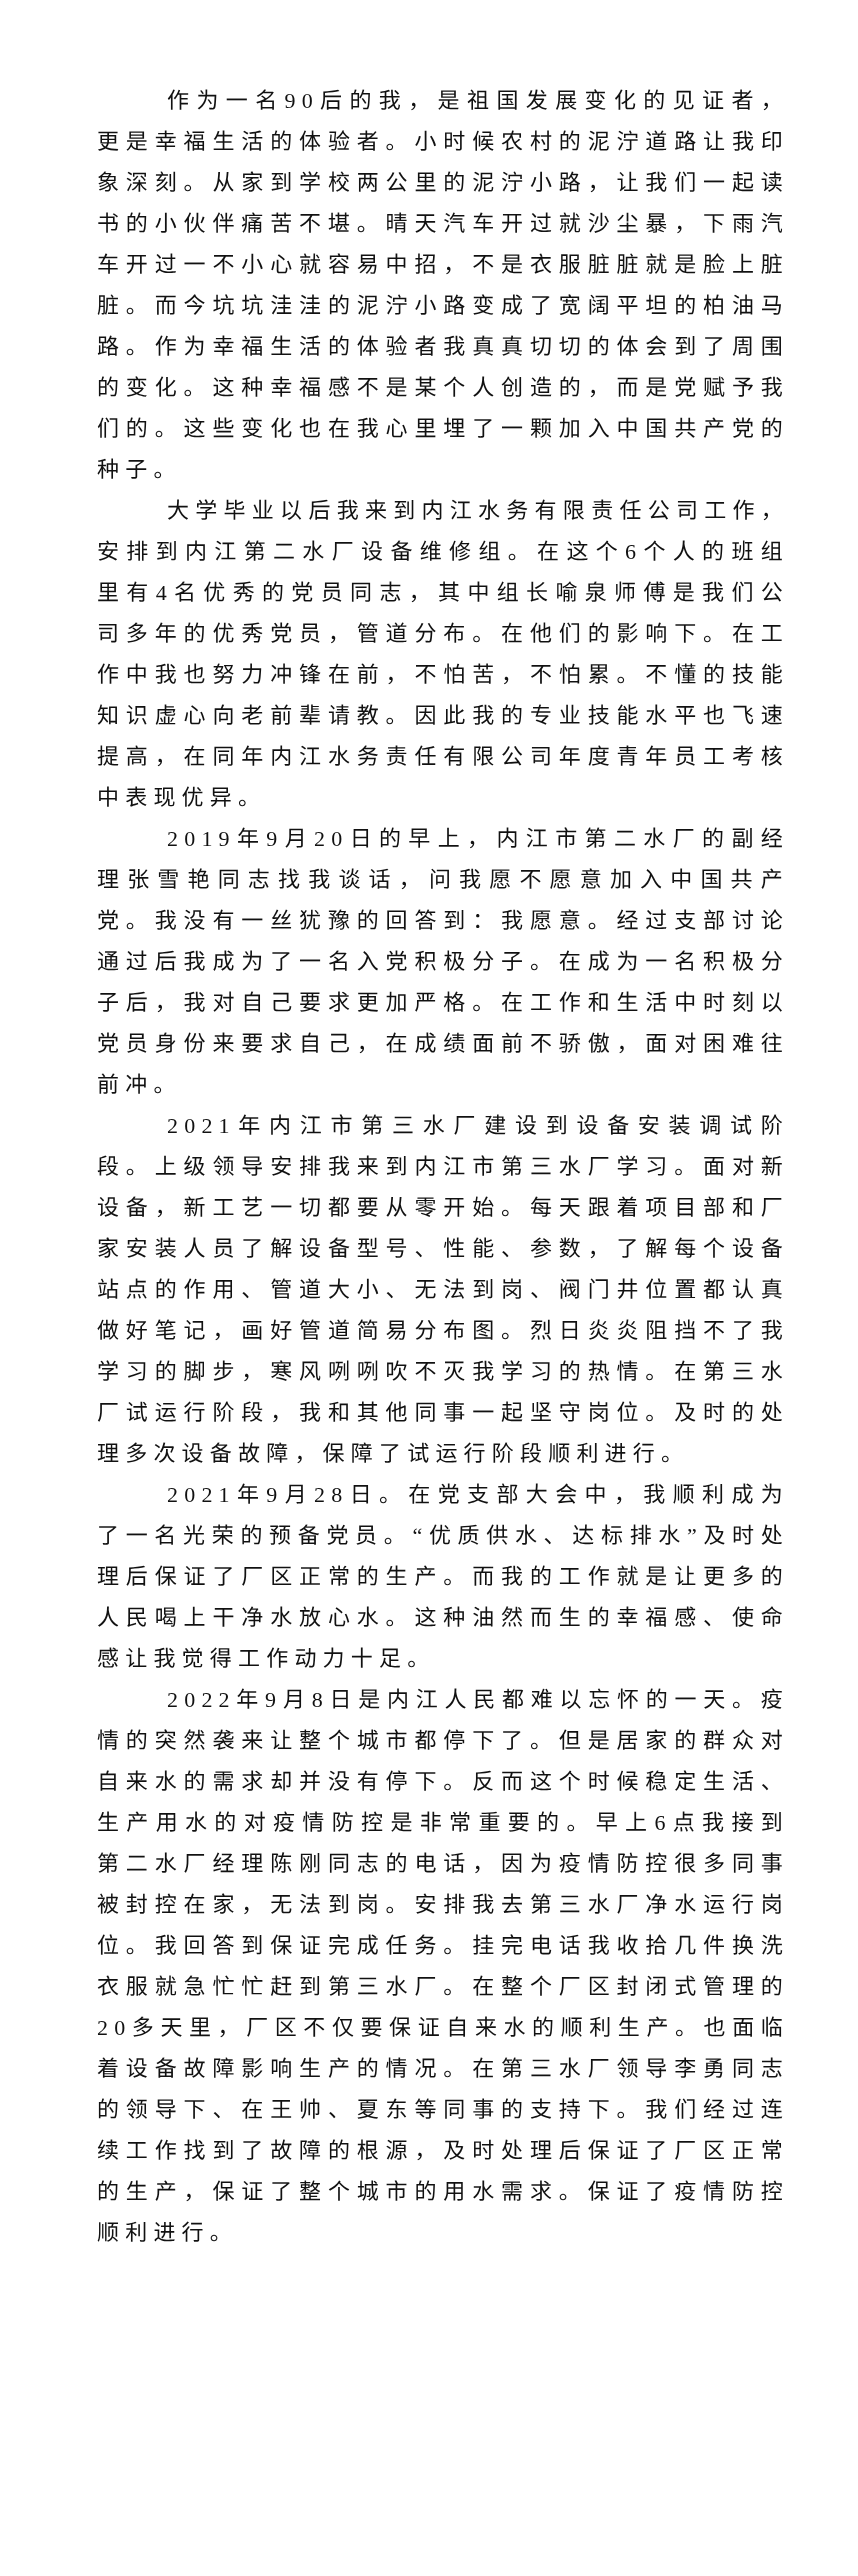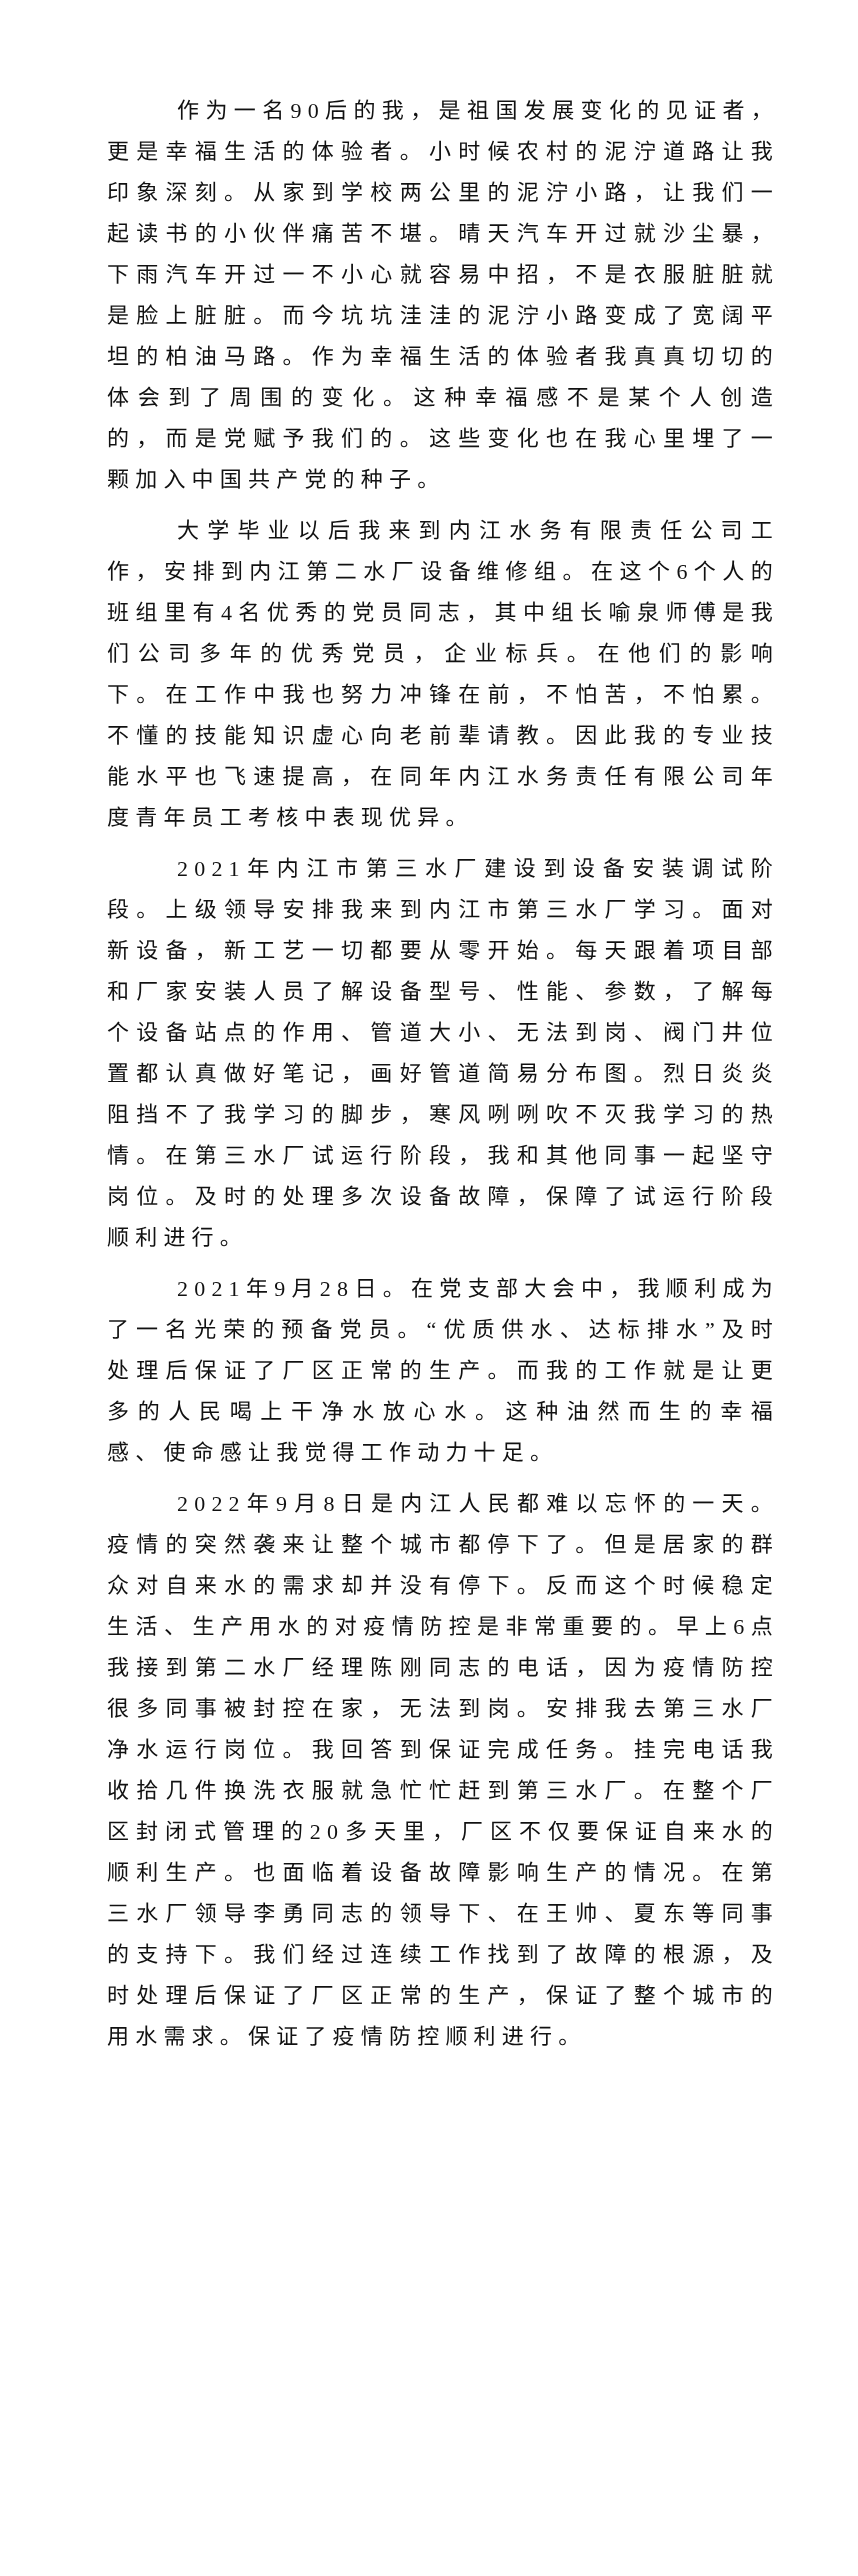--- a/index.html
+++ b/index.html
@@ -14,33 +14,34 @@
     margin: 0 auto;
     background: #ffffff;
     box-sizing: border-box;
     padding: 80px 70px 0 97px;
     font-family: "Liberation Serif", "DejaVu Serif", serif;
     font-size: 22px;
     color: #111111;
     overflow: hidden;
   }
   .para {
-    margin: 10px;
+    margin: 0;
     text-align: justify;
     text-indent: 70px;
     line-height: 41px;
     letter-spacing: 6.2px;
     font-weight: 400;
     word-break: break-all;
   }
 </style>
 </head>
 <body>
 
 <main class="page" style="background: rgb(255, 255, 255); color: rgb(17, 17, 17);">
   <p class="para">作为一名90后的我，是祖国发展变化的见证者，更是幸福生活的体验者。小时候农村的泥泞道路让我印象深刻。从家到学校两公里的泥泞小路，让我们一起读书的小伙伴痛苦不堪。晴天汽车开过就沙尘暴，下雨汽车开过一不小心就容易中招，不是衣服脏脏就是脸上脏脏。而今坑坑洼洼的泥泞小路变成了宽阔平坦的柏油马路。作为幸福生活的体验者我真真切切的体会到了周围的变化。这种幸福感不是某个人创造的，而是党赋予我们的。这些变化也在我心里埋了一颗加入中国共产党的种子。</p>
-  <p class="para">大学毕业以后我来到内江水务有限责任公司工作，安排到内江第二水厂设备维修组。在这个6个人的班组里有4名优秀的党员同志，其中组长喻泉师傅是我们公司多年的优秀党员，企业标兵。在他们的影响下。在工作中我也努力冲锋在前，不怕苦，不怕累。不懂的技能知识虚心向老前辈请教。因此我的专业技能水平也飞速提高，在同年内江水务责任有限公司年度青年员工考核中表现优异。</p>
+  <p class="para">大学毕业以后我来到内江水务有限责任公司工作，安排到内江第二水厂设备维修组。在这个6个人的班组里有4名优秀的党员同志，其中组长喻泉师傅是我们公司多年的优秀党员，管道分布。在他们的影响下。在工作中我也努力冲锋在前，不怕苦，不怕累。不懂的技能知识虚心向老前辈请教。因此我的专业技能水平也飞速提高，在同年内江水务责任有限公司年度青年员工考核中表现优异。</p>
+  <p class="para">2019年9月20日的早上，内江市第二水厂的副经理张雪艳同志找我谈话，问我愿不愿意加入中国共产党。我没有一丝犹豫的回答到：我愿意。经过支部讨论通过后我成为了一名入党积极分子。在成为一名积极分子后，我对自己要求更加严格。在工作和生活中时刻以党员身份来要求自己，在成绩面前不骄傲，面对困难往前冲。</p>
   <p class="para">2021年内江市第三水厂建设到设备安装调试阶段。上级领导安排我来到内江市第三水厂学习。面对新设备，新工艺一切都要从零开始。每天跟着项目部和厂家安装人员了解设备型号、性能、参数，了解每个设备站点的作用、管道大小、无法到岗、阀门井位置都认真做好笔记，画好管道简易分布图。烈日炎炎阻挡不了我学习的脚步，寒风咧咧吹不灭我学习的热情。在第三水厂试运行阶段，我和其他同事一起坚守岗位。及时的处理多次设备故障，保障了试运行阶段顺利进行。</p>
   <p class="para">2021年9月28日。在党支部大会中，我顺利成为了一名光荣的预备党员。“优质供水、达标排水”及时处理后保证了厂区正常的生产。而我的工作就是让更多的人民喝上干净水放心水。这种油然而生的幸福感、使命感让我觉得工作动力十足。</p>
   <p class="para">2022年9月8日是内江人民都难以忘怀的一天。疫情的突然袭来让整个城市都停下了。但是居家的群众对自来水的需求却并没有停下。反而这个时候稳定生活、生产用水的对疫情防控是非常重要的。早上6点我接到第二水厂经理陈刚同志的电话，因为疫情防控很多同事被封控在家，无法到岗。安排我去第三水厂净水运行岗位。我回答到保证完成任务。挂完电话我收拾几件换洗衣服就急忙忙赶到第三水厂。在整个厂区封闭式管理的20多天里，厂区不仅要保证自来水的顺利生产。也面临着设备故障影响生产的情况。在第三水厂领导李勇同志的领导下、在王帅、夏东等同事的支持下。我们经过连续工作找到了故障的根源，及时处理后保证了厂区正常的生产，保证了整个城市的用水需求。保证了疫情防控顺利进行。</p>
 
 </main>
 
 
 </body></html>

